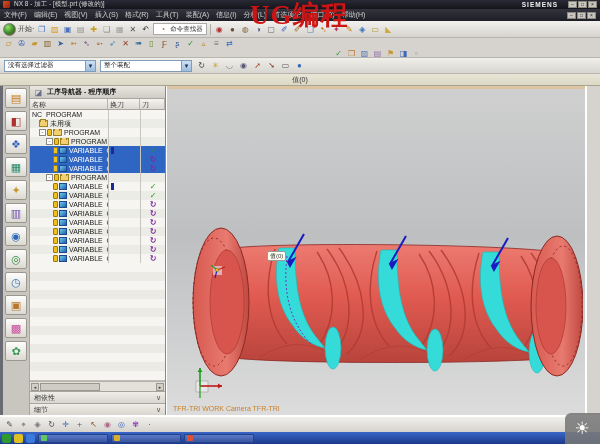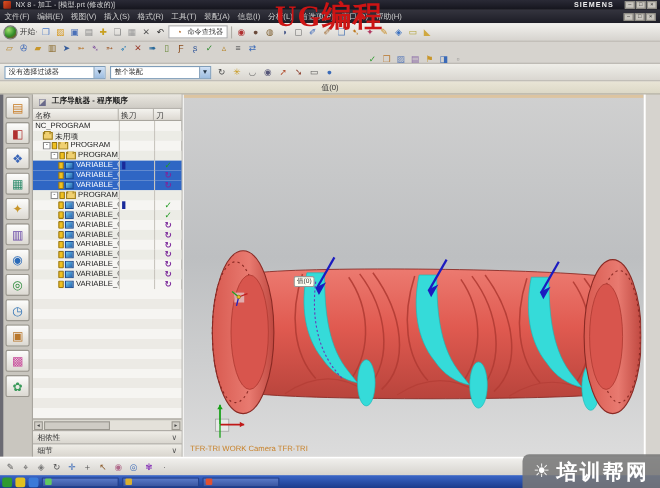--- a/index.html
+++ b/index.html
@@ -590,15 +590,14 @@
         <span class="dot" style="background: rgb(216, 176, 48);"></span>
       </span>
       <span class="tk-btn">
         <span class="dot" style="background: rgb(224, 80, 48);"></span>
       </span>
     </div>
 
   <div class="wm-top">UG编程</div>
   <div class="wm-bottom">
     <span class="sun">☀</span>
-    <span class="wtxt">培训帮网</span>
   </div>
 </div>
 
 </body></html>

